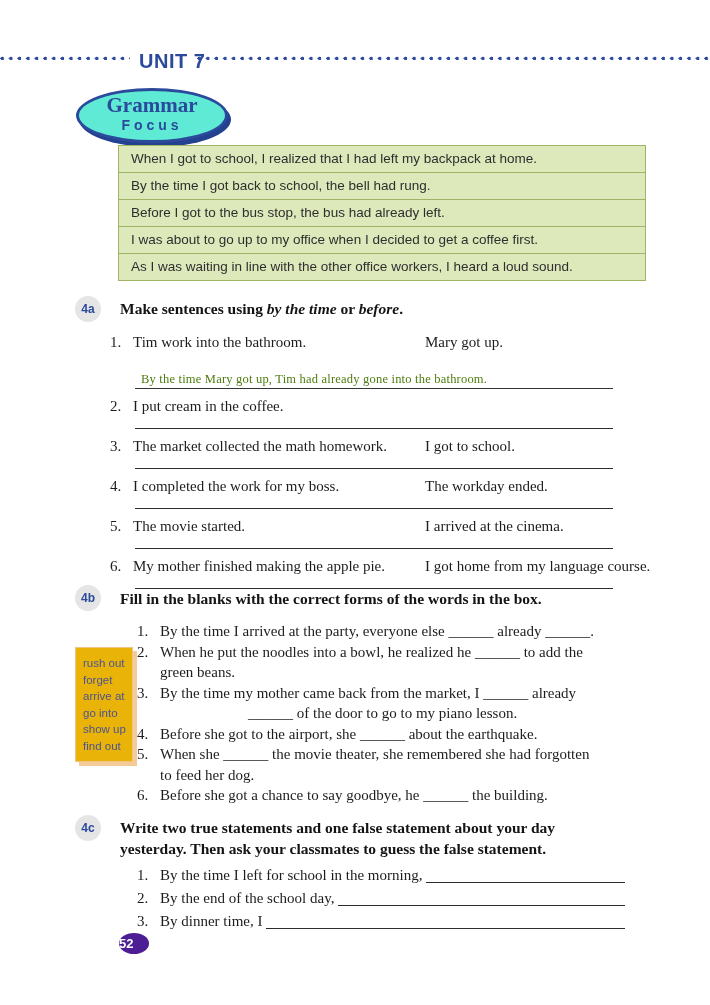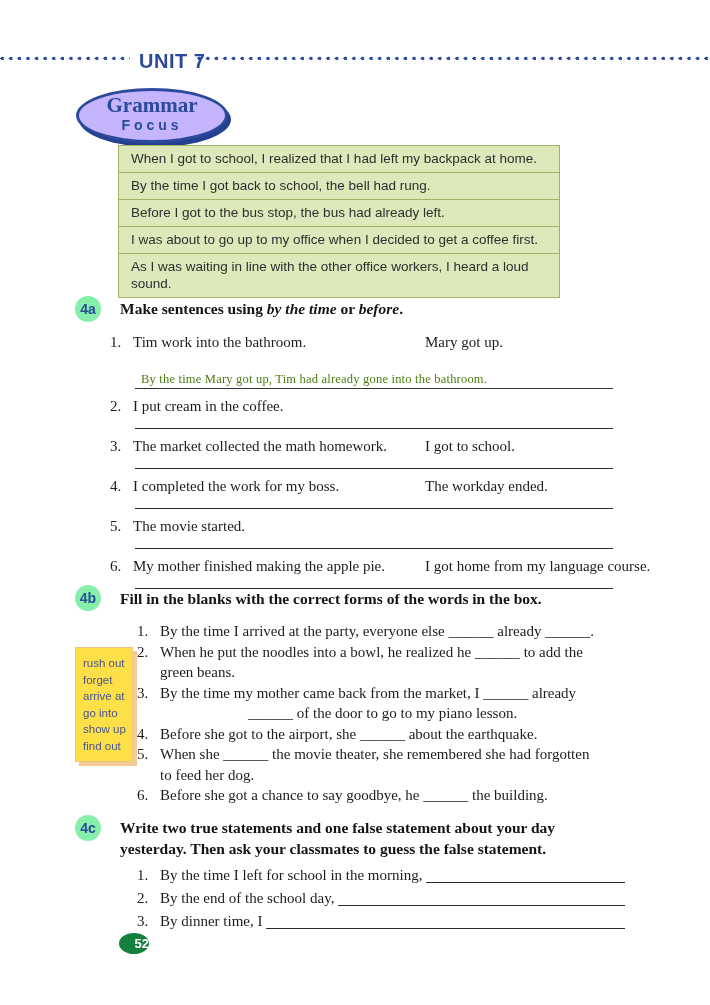--- a/index.html
+++ b/index.html
@@ -16,81 +16,81 @@
   .dots-left{left:0;width:130px;}
   .dots-right{left:197px;width:513px;}
   .unit-label{
     position:absolute;top:50px;left:139px;
     font-family:"Liberation Sans",sans-serif;font-weight:bold;font-size:20px;
     color:#2b4a9b;letter-spacing:0.5px;
   }
   
   .gf-badge{
     position:absolute;left:76px;top:88px;width:146px;height:47px;
-    background:#c4b5fd;border:3px solid #2b4a9b;border-radius:50%;
+    background:#5eead4;border:3px solid #2b4a9b;border-radius:50%;
     box-shadow:3px 4px 0 #24418f;text-align:center;padding-top:2px;
   }
   .gf-line1{font-family:"Liberation Serif",serif;font-weight:bold;font-size:21px;color:#2b4a9b;line-height:24px;}
   .gf-line2{font-family:"Liberation Sans",sans-serif;font-weight:bold;font-size:14px;color:#2b4a9b;letter-spacing:4px;line-height:17px;}
   
   .grammar-box{
-    position:absolute;left:118px;top:145px;width:442px;
+    position:absolute;left:118px;top:145px;width:528px;
     border:1px solid #9fb465;box-sizing:border-box;
   }
   .grammar-row{
     background:#dde9bb;border-bottom:1px solid #9fb465;
     font-family:"Liberation Sans",sans-serif;font-size:13.5px;color:#2e2e2e;
     padding:4px 12px 5px 12px;line-height:17px;
   }
   .grammar-row:last-child{border-bottom:none;}
   
   .badge{
     position:absolute;width:26px;height:26px;border-radius:50%;
-    background:#86efac;color:#2b4a9b;text-align:center;line-height:26px;
-    font-family:"Liberation Sans",sans-serif;font-weight:bold;font-size:14px;
+    background:#e5e5e5;color:#2b4a9b;text-align:center;line-height:26px;
+    font-family:"Liberation Sans",sans-serif;font-weight:bold;font-size:12px;
   }
   .sec-title{
     position:absolute;left:120px;font-weight:bold;font-size:15.5px;color:#141414;
     line-height:21px;
   }
   .sec-title .it{font-style:italic;}
   
   .qa-list{position:absolute;left:110px;top:332px;width:545px;}
   .qa-item{margin-bottom:7px;}
   .qa-row{display:grid;grid-template-columns:23px 292px 1fr;font-size:15px;line-height:20px;}
   .qa-line{border-bottom:1.3px solid #2c2c2c;margin:12px 42px 0 25px;height:0;}
   .qa-answer{
     margin:19px 42px 3px 25px;border-bottom:1.4px solid #333;
     font-family:Liberation Serif, serif;font-size:12.5px;color:#4d7c0f;
     padding:1px 0 1px 6px;letter-spacing:0.2px;
   }
   
   .word-box{
     position:absolute;left:75px;top:647px;width:58px;box-sizing:border-box;
-    background:#fde047;border:1px solid #f0c488;box-shadow:4px 4px 0 #f2cb96;
+    background:#eab308;border:1px solid #f0c488;box-shadow:4px 4px 0 #f2cb96;
     padding:7px 0 7px 7px;
   }
   .word-box div{
     font-family:"Liberation Sans",sans-serif;font-size:11.5px;color:#4a5493;line-height:16.5px;
   }
   .fb-list{position:absolute;left:137px;top:621px;width:515px;}
   .fb-item{display:flex;font-size:15px;line-height:20.5px;}
   .fb-num{width:23px;flex:none;}
   .fb-text{flex:1;}
   .fb-indent{padding-left:88px;}
   
   .tc-list{position:absolute;left:137px;top:864px;width:490px;}
   .tc-item{display:flex;font-size:15px;line-height:23px;align-items:flex-end;}
   .tc-num{width:23px;flex:none;}
   .tc-text{flex:none;white-space:pre;}
   .tail-line{flex:1;border-bottom:1.3px solid #2c2c2c;margin:0 2px 4px 4px;height:0;}
   
   .page-badge{
     position:absolute;left:119px;top:933px;width:30px;height:21px;border-radius:50%;
-    background:#15803d;color:#ffffff;text-align:right;line-height:21px;
+    background:#4c1d95;color:#ffffff;text-align:left;line-height:21px;
     font-family:"Liberation Sans",sans-serif;font-weight:bold;font-size:13px;
   }
 </style>
 </head>
 <body>
 
 <div class="dots dots-left"></div>
 <span class="unit-label">UNIT 7</span>
 <div class="dots dots-right"></div>
 
@@ -139,20 +139,21 @@
       <span>4.</span>
       <span>I completed the work for my boss.</span>
       <span>The workday ended.</span>
     </div>
     <div class="qa-line"></div>
   </div>
   <div class="qa-item">
     <div class="qa-row">
       <span>5.</span>
       <span>The movie started.</span>
+      <span>I arrived at the cinema.</span>
     </div>
     <div class="qa-line"></div>
   </div>
   <div class="qa-item">
     <div class="qa-row">
       <span>6.</span>
       <span>My mother finished making the apple pie.</span>
       <span>I got home from my language course.</span>
     </div>
     <div class="qa-line"></div>

